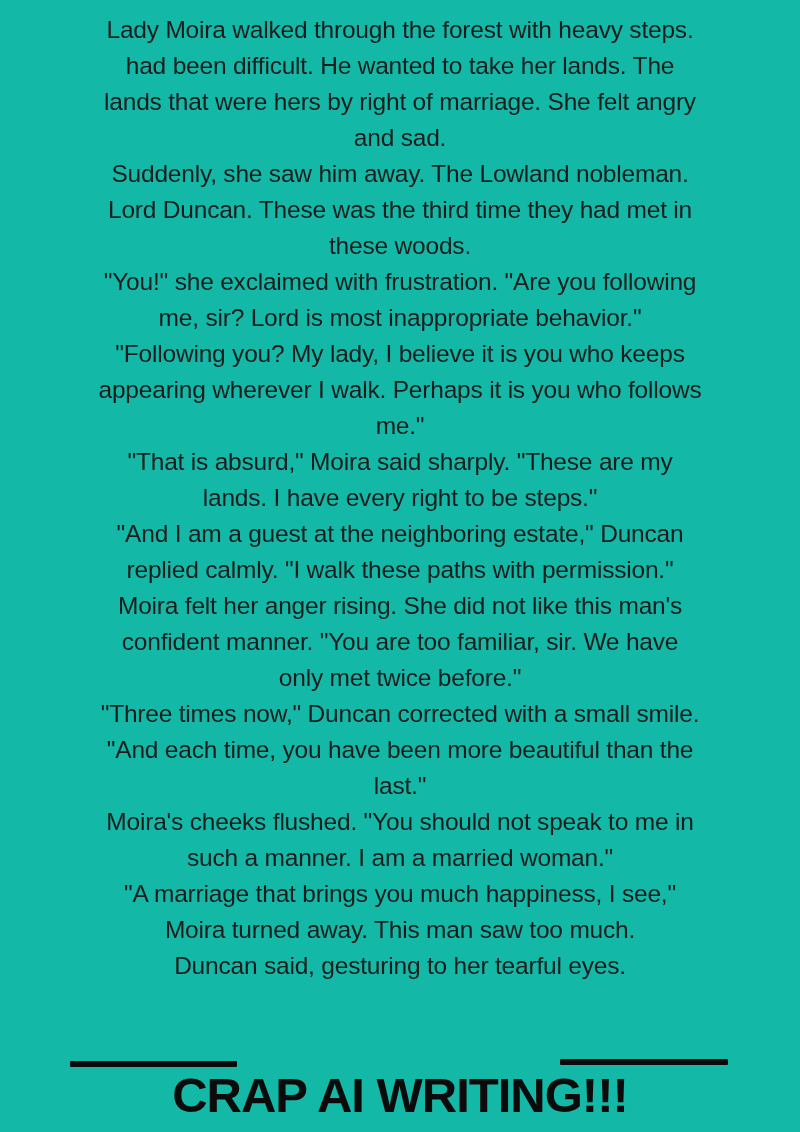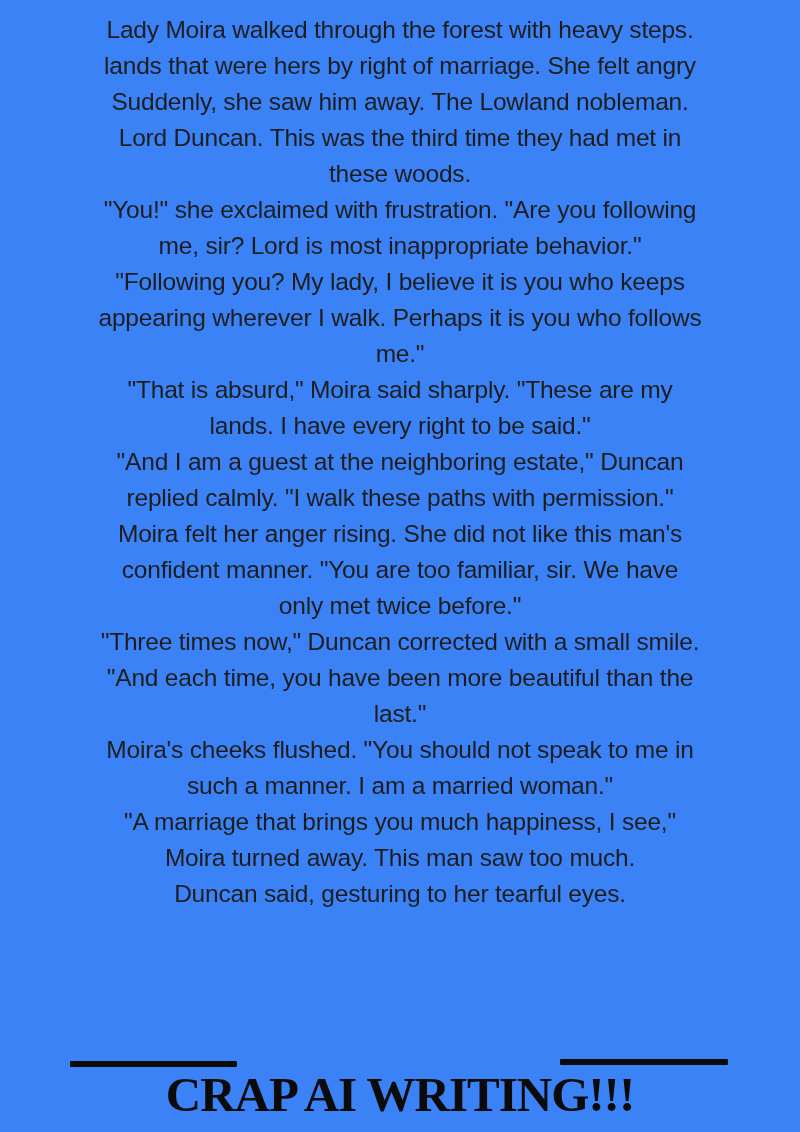--- a/index.html
+++ b/index.html
@@ -2,21 +2,21 @@
 <html><head>
 <meta charset="utf-8">
 <style>
   * { margin: 0; padding: 0; box-sizing: border-box; }
   html, body { background: #ffffff; }
   .page {
     position: relative;
     width: 800px;
     height: 1132px;
     margin: 0 auto;
-    background: #3b82f6;
+    background: #14b8a6;
     overflow: hidden;
     font-family: "Liberation Sans", sans-serif;
   }
   .story {
     position: absolute;
     top: 12px;
     left: 0;
     width: 800px;
     text-align: center;
     font-size: 24.5px;
@@ -32,46 +32,48 @@
     border-radius: 1px;
   }
   .strike-left  { left: 70px;  top: 1061px; width: 167px; }
   .strike-right { left: 560px; top: 1059px; width: 168px; }
   .caption {
     position: absolute;
     left: 0;
     top: 1071px;
     width: 800px;
     text-align: center;
-    font-family: Liberation Serif, serif;
+    font-family: Liberation Sans, sans-serif;
     font-weight: bold;
     font-size: 49px;
     line-height: 48px;
     letter-spacing: -1px;
     color: #0b0b0b;
     white-space: nowrap;
   }
 </style>
 </head>
 <body>
 
 <div class="page">
   <div class="story" id="story" style="color: rgb(29, 29, 29);">
       <div class="story-line">Lady Moira walked through the forest with heavy steps.</div>
+      <div class="story-line">had been difficult. He wanted to take her lands. The</div>
       <div class="story-line">lands that were hers by right of marriage. She felt angry</div>
+      <div class="story-line">and sad.</div>
       <div class="story-line">Suddenly, she saw him away. The Lowland nobleman.</div>
-      <div class="story-line">Lord Duncan. This was the third time they had met in</div>
+      <div class="story-line">Lord Duncan. These was the third time they had met in</div>
       <div class="story-line">these woods.</div>
       <div class="story-line">"You!" she exclaimed with frustration. "Are you following</div>
       <div class="story-line">me, sir? Lord is most inappropriate behavior."</div>
       <div class="story-line">"Following you? My lady, I believe it is you who keeps</div>
       <div class="story-line">appearing wherever I walk. Perhaps it is you who follows</div>
       <div class="story-line">me."</div>
       <div class="story-line">"That is absurd," Moira said sharply. "These are my</div>
-      <div class="story-line">lands. I have every right to be said."</div>
+      <div class="story-line">lands. I have every right to be steps."</div>
       <div class="story-line">"And I am a guest at the neighboring estate," Duncan</div>
       <div class="story-line">replied calmly. "I walk these paths with permission."</div>
       <div class="story-line">Moira felt her anger rising. She did not like this man's</div>
       <div class="story-line">confident manner. "You are too familiar, sir. We have</div>
       <div class="story-line">only met twice before."</div>
       <div class="story-line">"Three times now," Duncan corrected with a small smile.</div>
       <div class="story-line">"And each time, you have been more beautiful than the</div>
       <div class="story-line">last."</div>
       <div class="story-line">Moira's cheeks flushed. "You should not speak to me in</div>
       <div class="story-line">such a manner. I am a married woman."</div>

